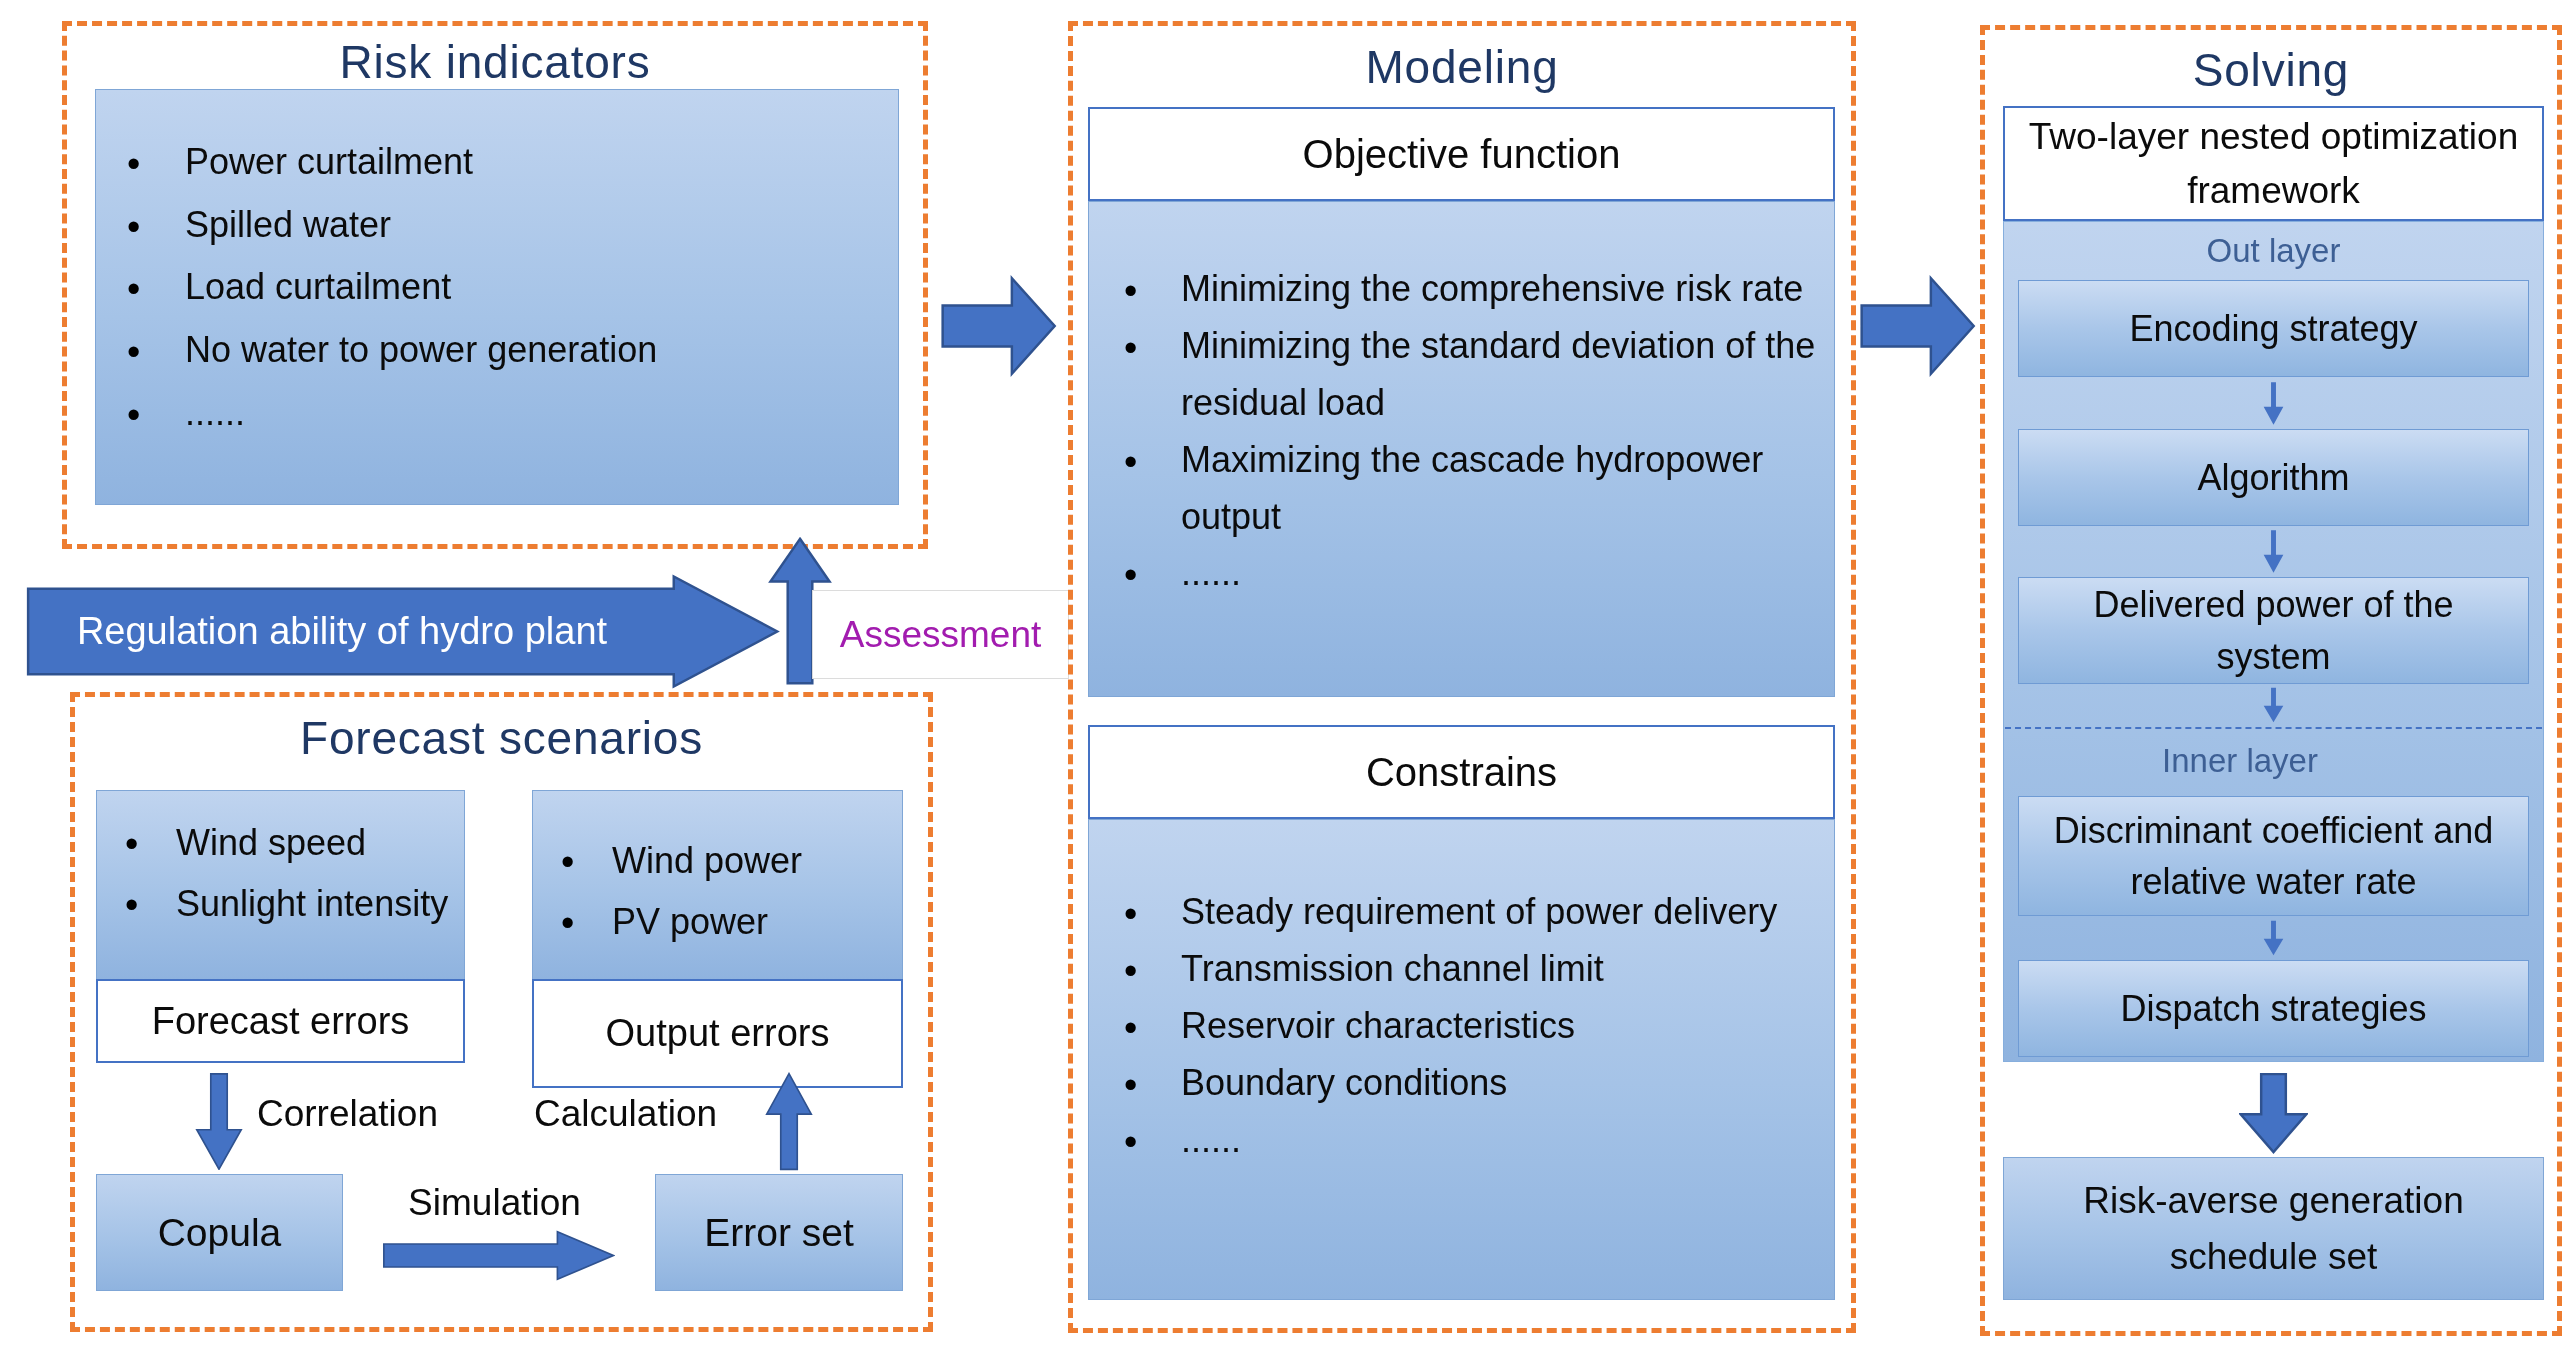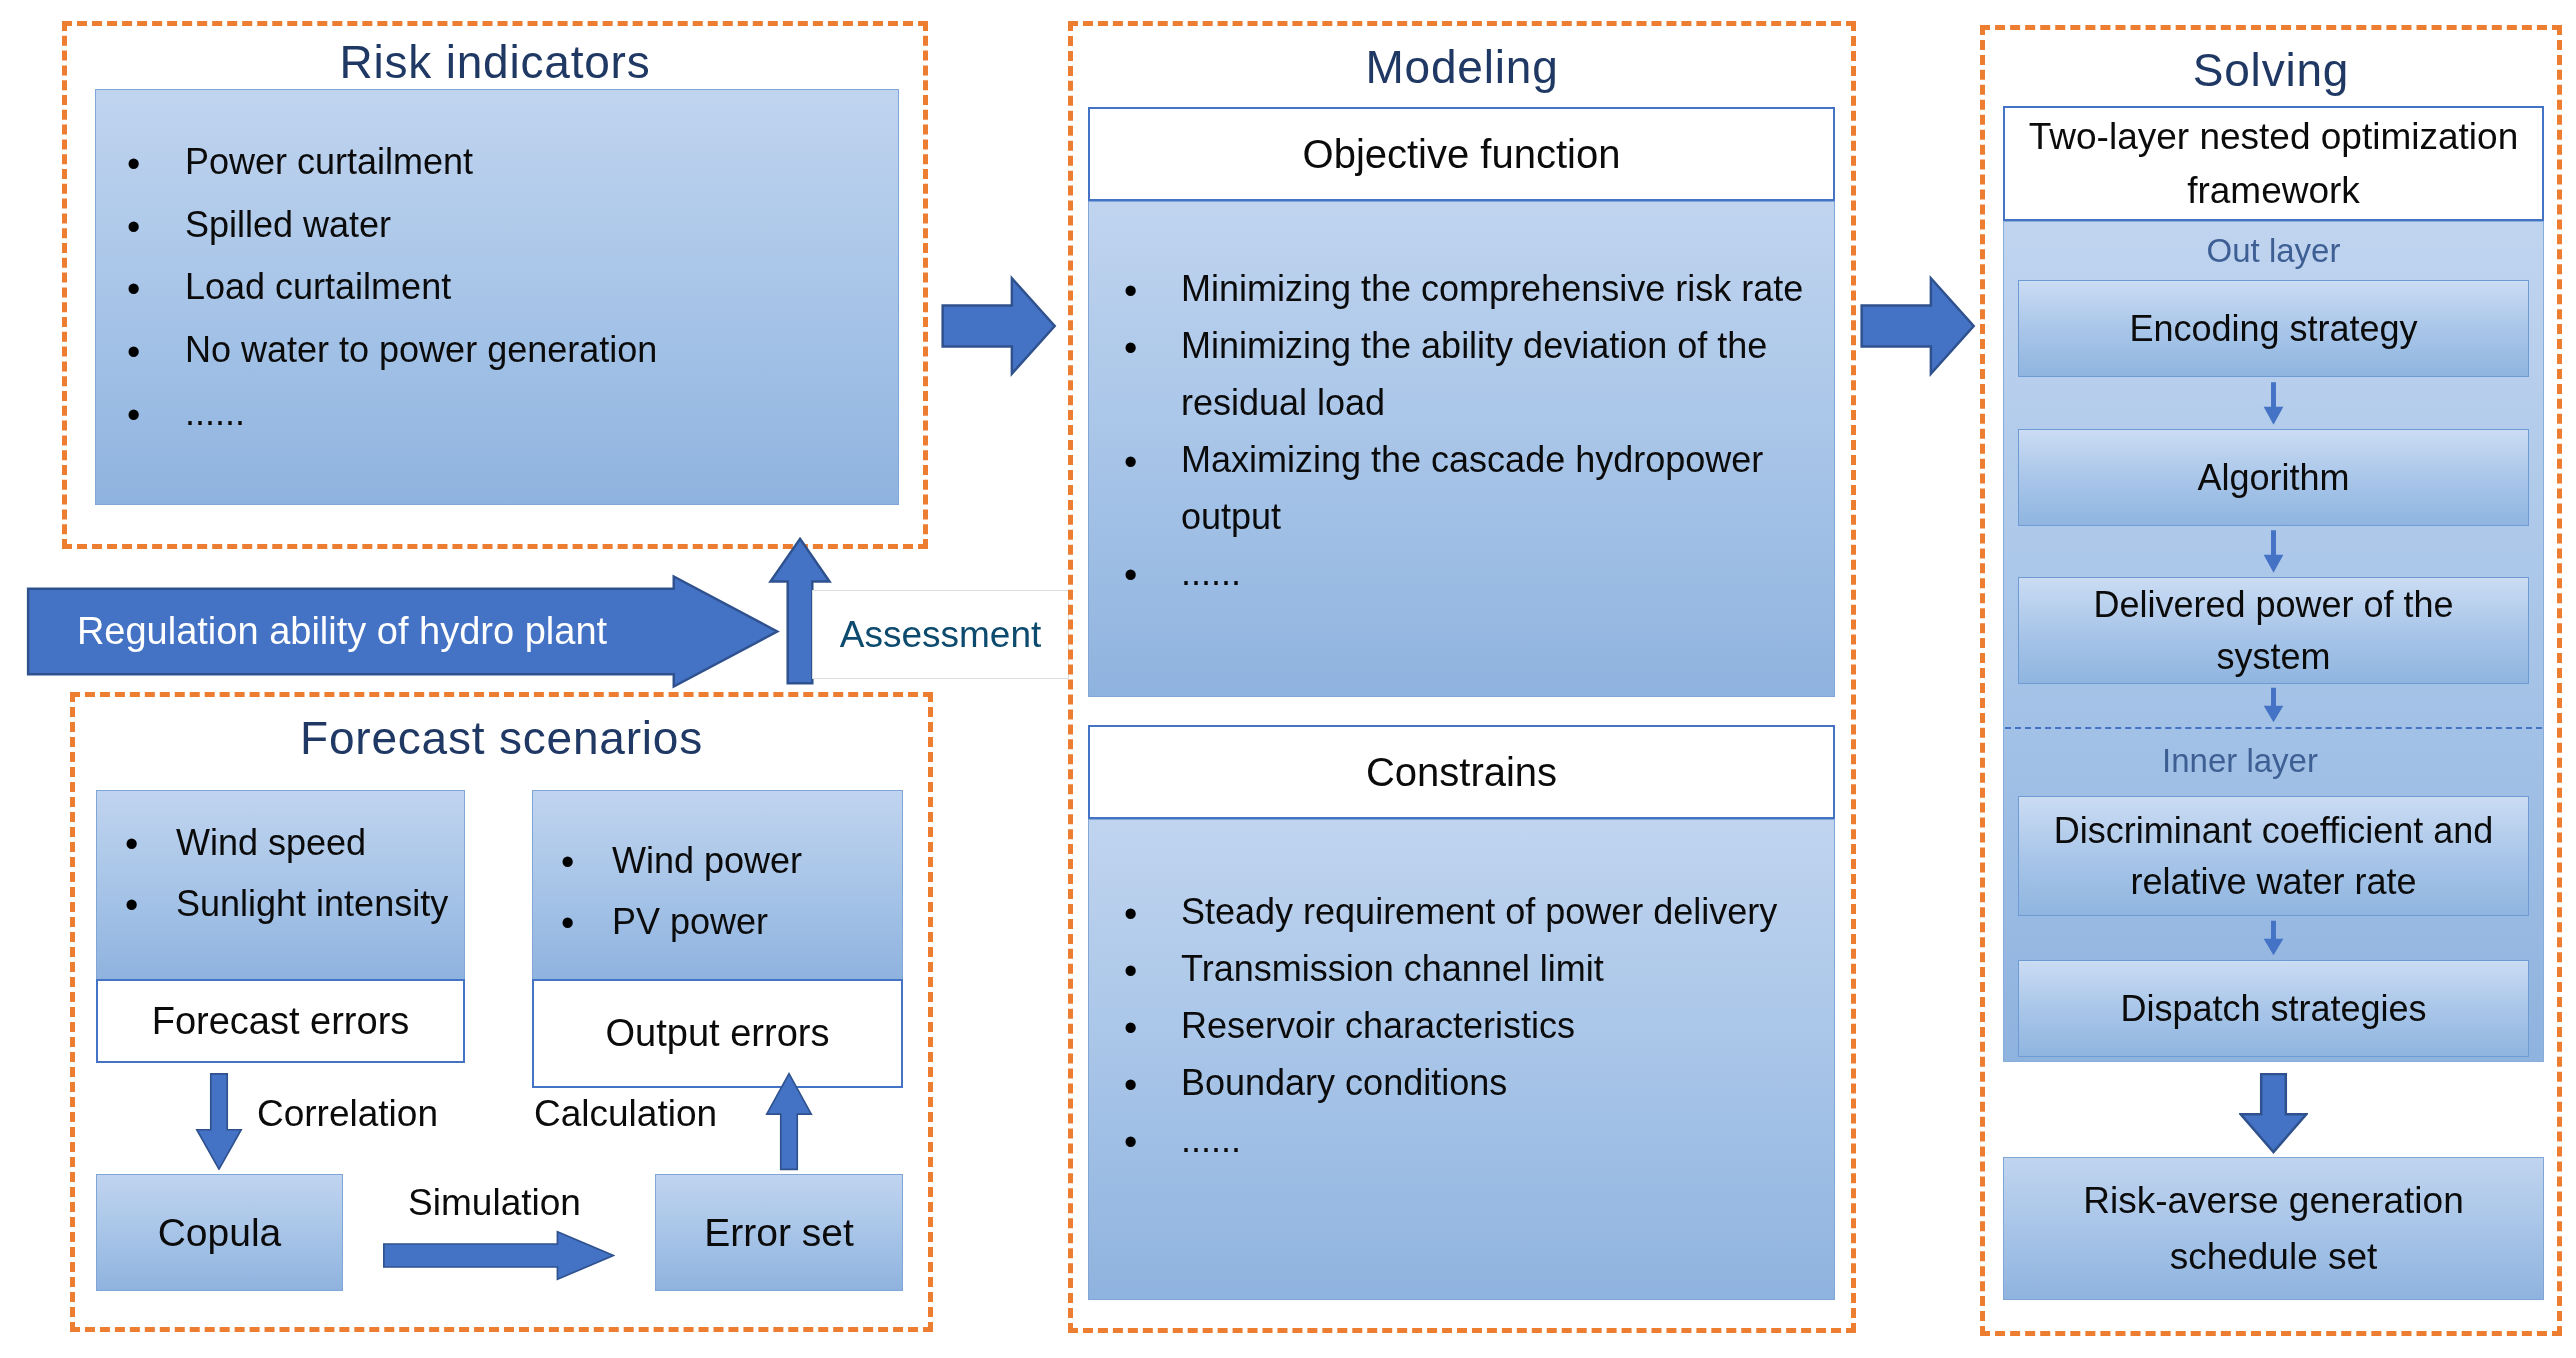--- a/index.html
+++ b/index.html
@@ -71,21 +71,21 @@
 
   <svg class="arrow" style="left:25px; top:574px;" width="757" height="115" viewBox="0 0 918 140">
     <polygon points="2,18 788,18 788,3 914,70 788,137 788,122 2,122" fill="#4472c4" stroke="#2f528f" stroke-width="3"></polygon>
   </svg>
   <div class="banner-text" style="left:37px; top:590px; width:610px; height:82px;">Regulation ability of hydro plant</div>
 
   <svg class="arrow" style="left:768px; top:536px;" width="64" height="150" viewBox="0 0 78 182">
     <polygon points="39,3 75,55 54,55 54,179 24,179 24,55 3,55" fill="#4472c4" stroke="#2f528f" stroke-width="3"></polygon>
   </svg>
   <div style="position:absolute; left:812px; top:590px; width:257px; height:89px; background:#ffffff;
-              border:0.8px solid #dcdcdc; display:flex; align-items:center; justify-content:center; font-size:37px; color:#0c4a6e;">Assessment</div>
+              border:0.8px solid #dcdcdc; display:flex; align-items:center; justify-content:center; font-size:37px; color:#a21caf;">Assessment</div>
 
   <div class="zone" style="left:70px; top:692px; width:863px; height:640px;"></div>
   <div class="zone-title" style="left:70px; top:711px; width:863px;">Forecast scenarios</div>
 
   <div class="fill-box" style="left:96px; top:790px; width:369px; height:190px; padding-top:25px;">
     <ul class="blist src-list">
         <li>Wind speed</li>
         <li>Sunlight intensity</li>
       </ul>
   </div>
@@ -122,21 +122,21 @@
     <polygon points="2,38 86,38 86,5 138,63 86,121 86,88 2,88" fill="#4472c4" stroke="#2f528f" stroke-width="3"></polygon>
   </svg>
 
   <div class="zone" style="left:1068px; top:20.6px; width:788px; height:1312px;"></div>
   <div class="zone-title" style="left:1068px; top:40px; width:788px;">Modeling</div>
 
   <div class="white-box" style="left:1088px; top:107px; width:747px; height:94px; font-size:40px;">Objective function</div>
   <div class="fill-box" style="left:1088px; top:201px; width:747px; height:496px;">
     <ul class="blist model-list">
         <li>Minimizing the comprehensive risk rate</li>
-        <li>Minimizing the ability deviation of the residual load</li>
+        <li>Minimizing the standard deviation of the residual load</li>
         <li>Maximizing the cascade hydropower output</li>
         <li>......</li>
       </ul>
   </div>
 
   <div class="white-box" style="left:1088px; top:725px; width:747px; height:94px; font-size:40px;">Constrains</div>
   <div class="fill-box" style="left:1088px; top:819px; width:747px; height:481px;">
     <ul class="blist model-list" style="padding-top:64px;">
         <li>Steady requirement of power delivery</li>
         <li>Transmission channel limit</li>

